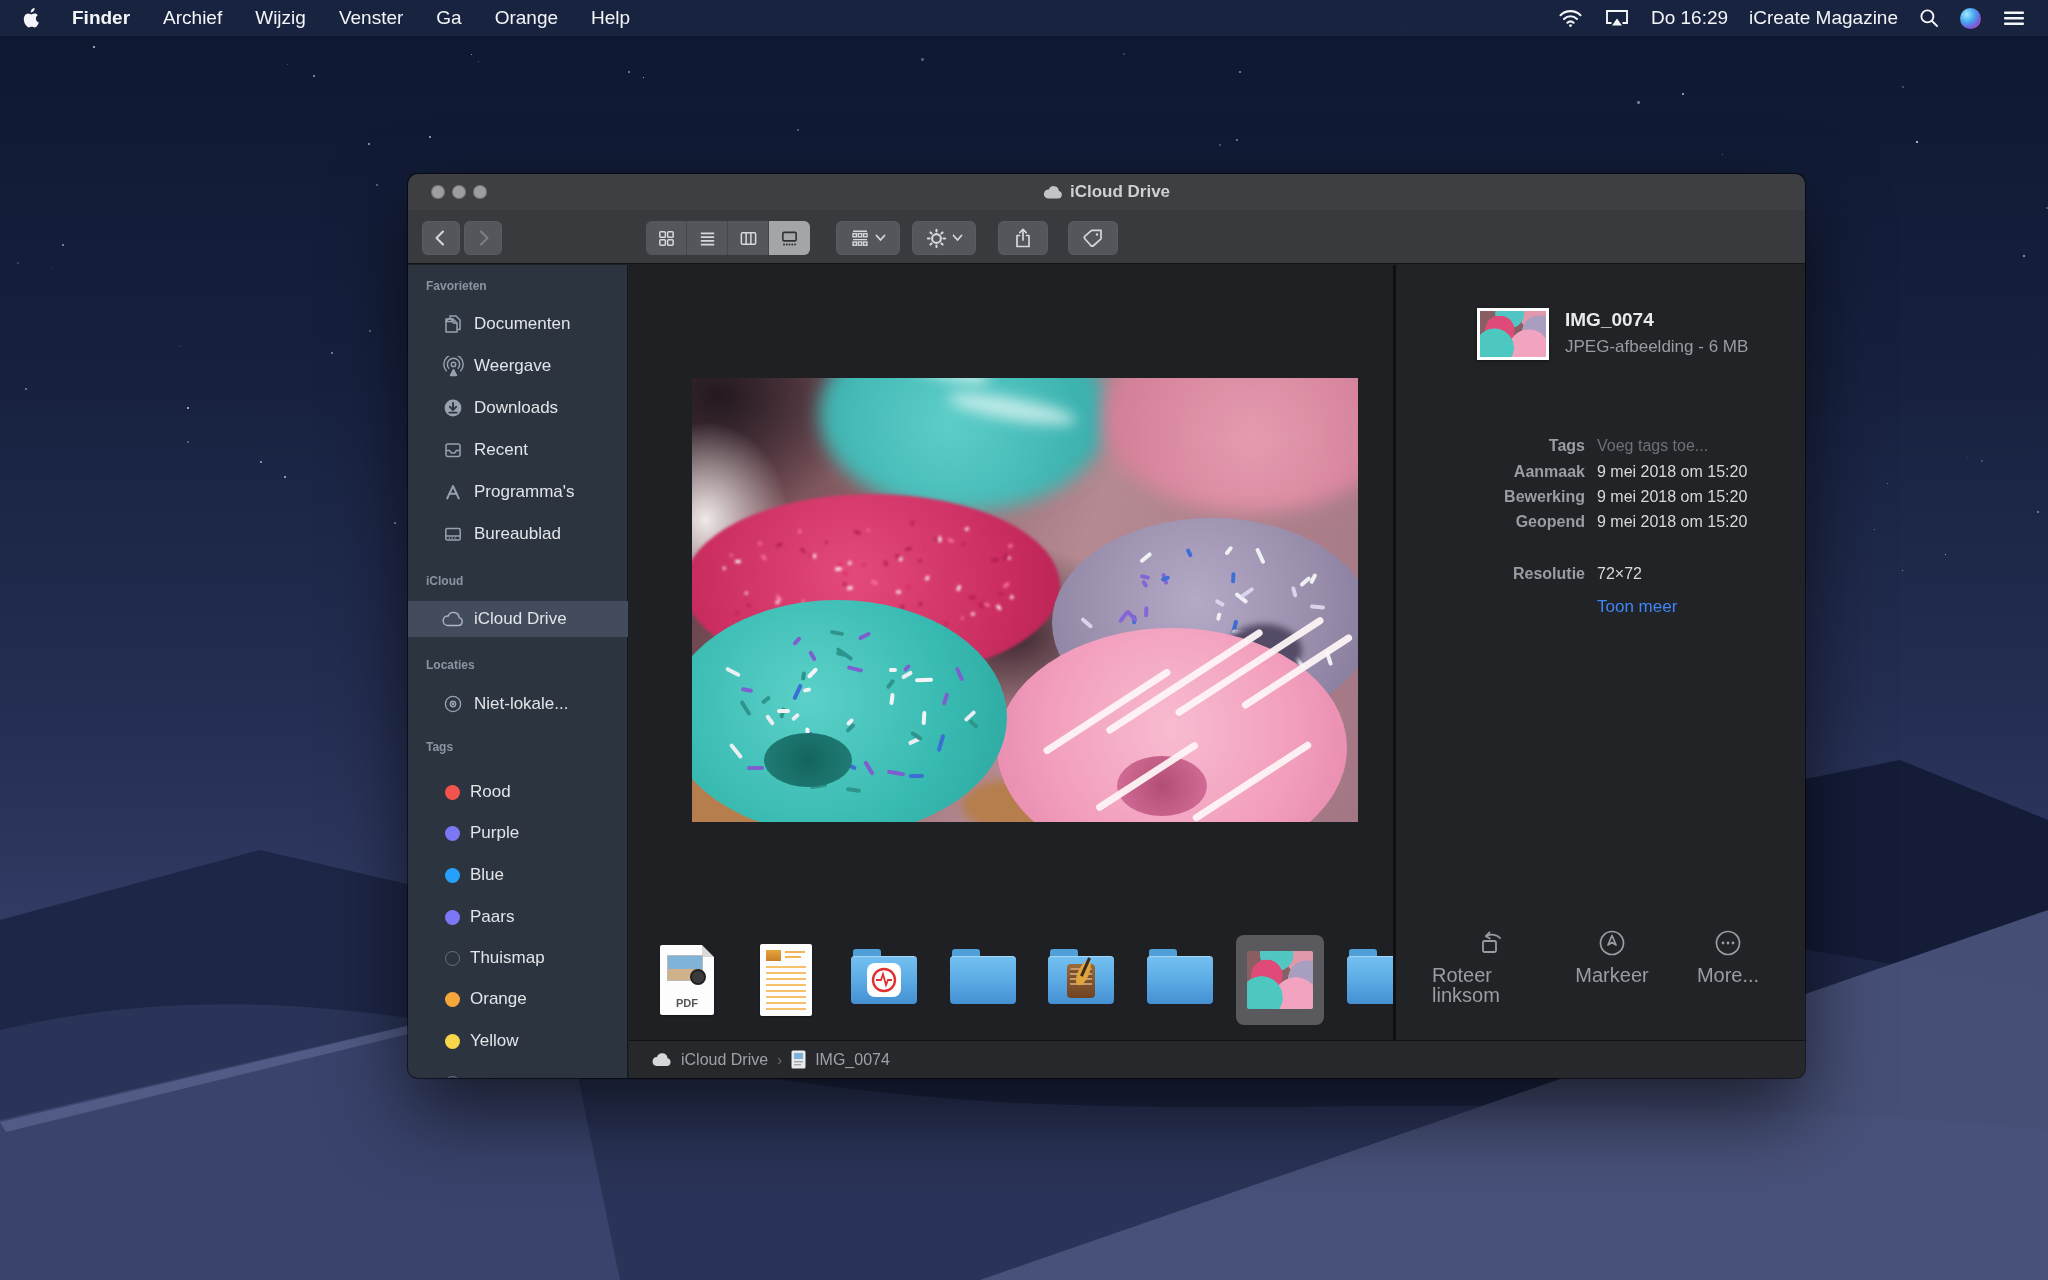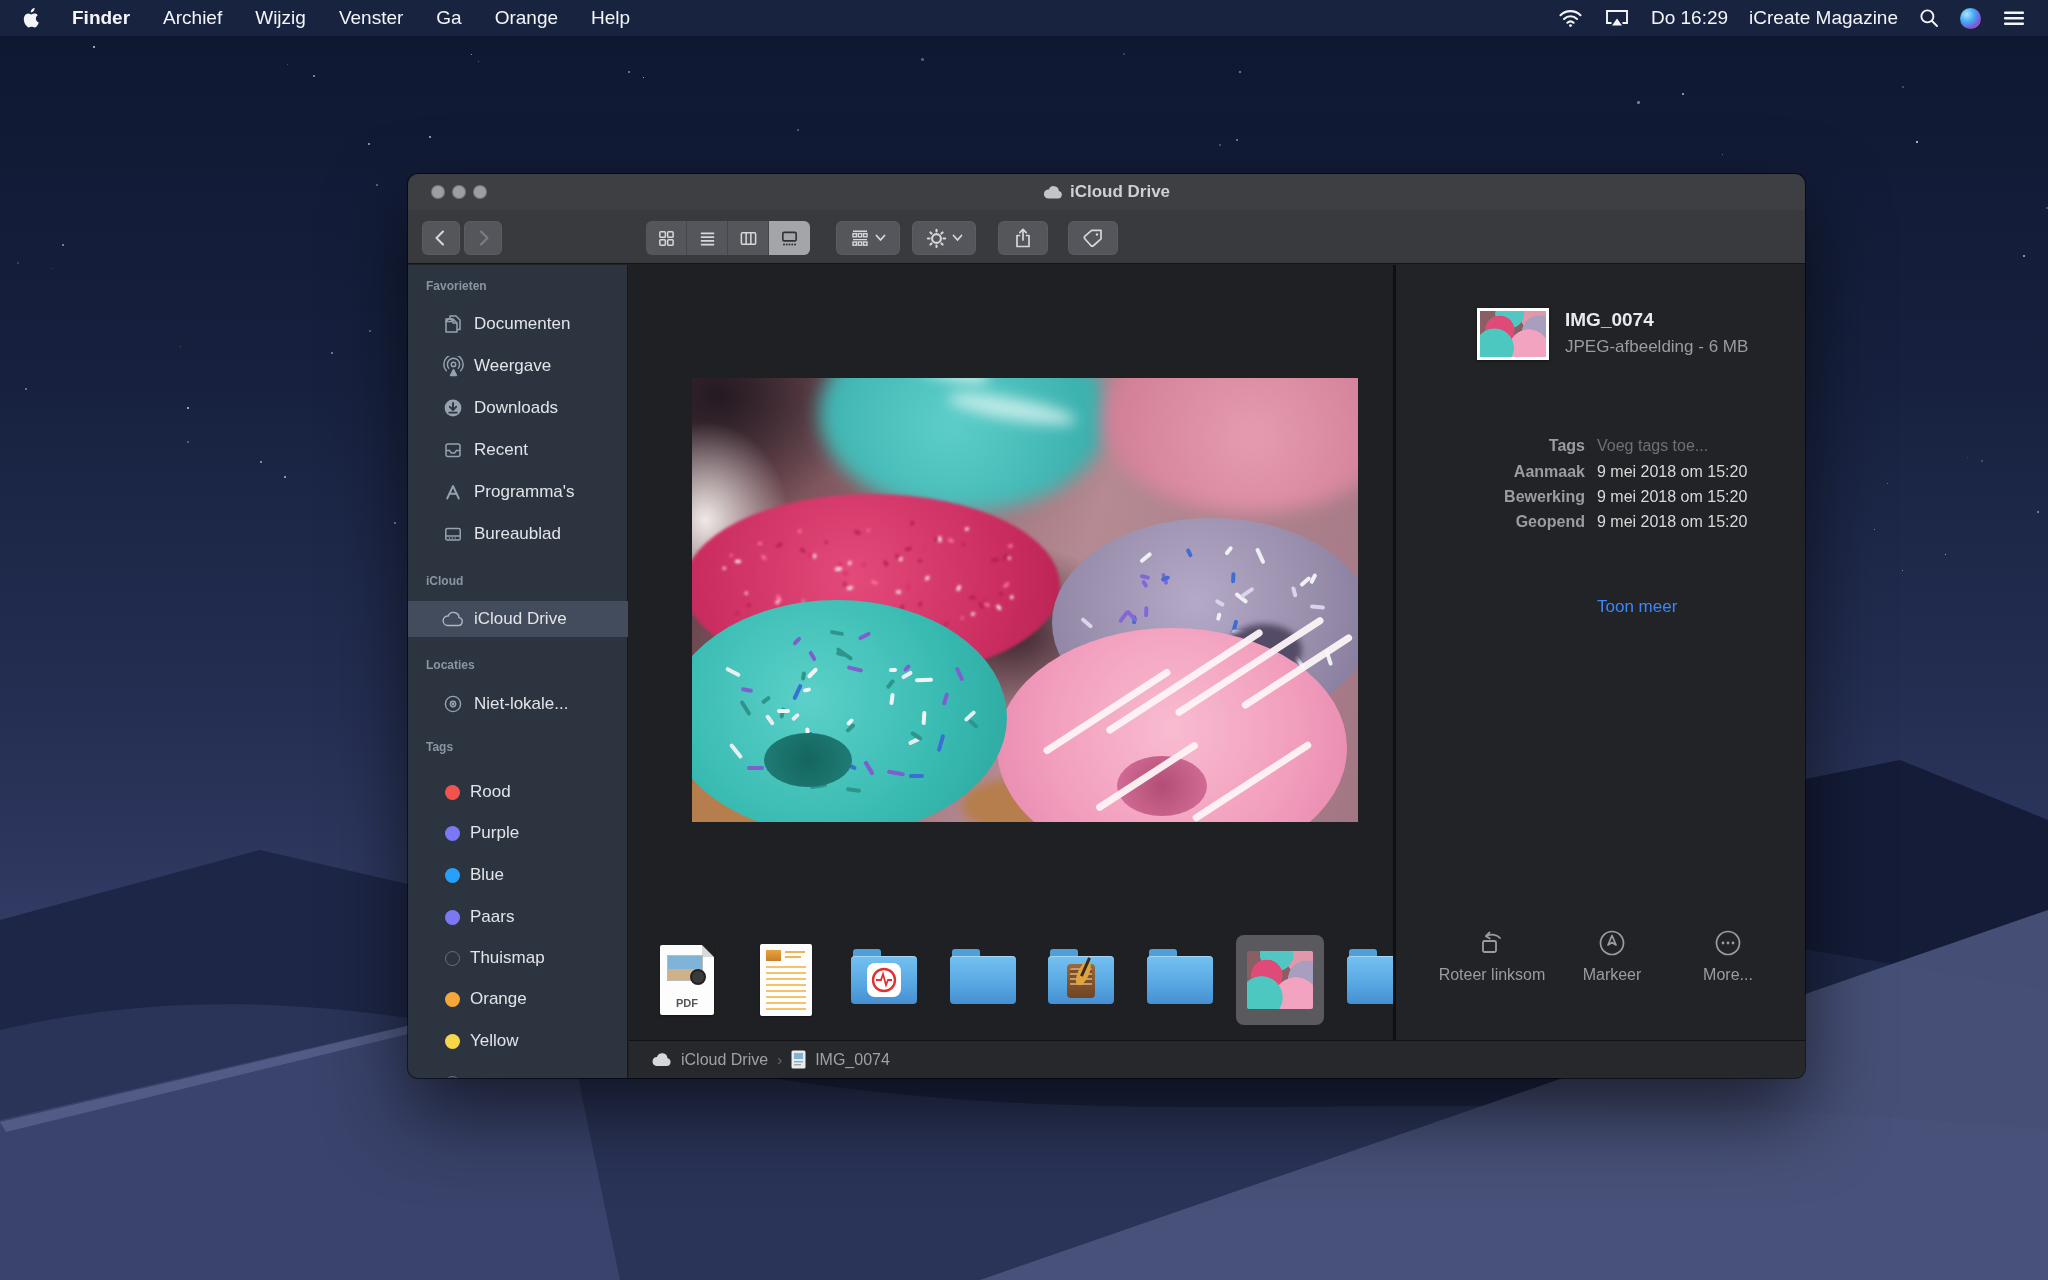--- a/index.html
+++ b/index.html
@@ -98,21 +98,21 @@
   .ip-thumb { position:absolute; left:81px; top:43px; width:72px; height:52px; border:3px solid #fff;
               box-shadow:0 1px 3px rgba(0,0,0,.5); }
   .ip-name { position:absolute; left:169px; top:44px; font-size:19px; font-weight:bold; color:#e9eaec; }
   .ip-kind { position:absolute; left:169px; top:72px; font-size:17px; color:#9b9ca1; }
   .ip-row { position:absolute; left:0; width:100%; height:26px; font-size:16px; }
   .ip-row .lbl { position:absolute; left:0; width:189px; text-align:right; color:#9b9ca1; font-weight:bold; }
   .ip-row .val { position:absolute; left:201px; color:#d8d9db; }
   .ip-row .val.dim { color:#6f7075; }
   .ip-link { position:absolute; left:201px; top:332px; font-size:17px; color:#3e86f7; }
   .act { position:absolute; top:664px; width:120px; display:flex; flex-direction:column; align-items:center; gap:8px;
-         color:#9b9ca1; font-size:16px; text-align:center; line-height:20px; }
+         color:#9b9ca1; font-size:20px; text-align:left; line-height:20px; }
 
   
   .pathbar { position:absolute; left:221px; top:866px; width:1176px; height:38px; background:#27282b;
              border-top:1px solid #121214; display:flex; align-items:center; padding-left:22px; gap:9px;
              color:#9fa1a6; font-size:16px; }
 </style>
 </head>
 <body>
 
 <div id="sky">
@@ -781,20 +781,24 @@
       <span class="val">9 mei 2018 om 15:20</span>
     </div>
     <div class="ip-row" style="top:223px">
       <span class="lbl">Bewerking</span>
       <span class="val">9 mei 2018 om 15:20</span>
     </div>
     <div class="ip-row" style="top:248px">
       <span class="lbl">Geopend</span>
       <span class="val">9 mei 2018 om 15:20</span>
     </div>
+    <div class="ip-row" style="top:300px">
+      <span class="lbl">Resolutie</span>
+      <span class="val">72×72</span>
+    </div>
     <div class="ip-link">Toon meer</div>
 
     <div class="act" style="left:36px">
       <svg width="30" height="28" viewBox="0 0 30 28" fill="none" stroke="#9b9ca1" stroke-width="1.8" stroke-linecap="round" stroke-linejoin="round">
           <rect x="6" y="12" width="13" height="11" rx="1.5"></rect>
           <path d="M10 7 a9 7 0 0 1 13 2"></path>
           <path d="M12.5 3.5 8.8 7.2 12.8 9.5"></path>
         </svg>
       <span>Roteer linksom</span>
     </div>

